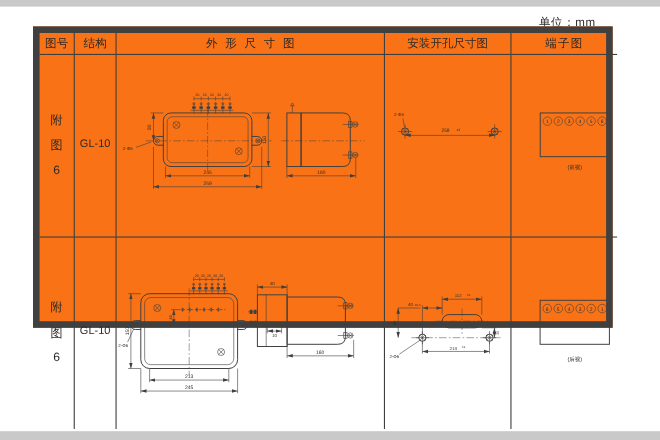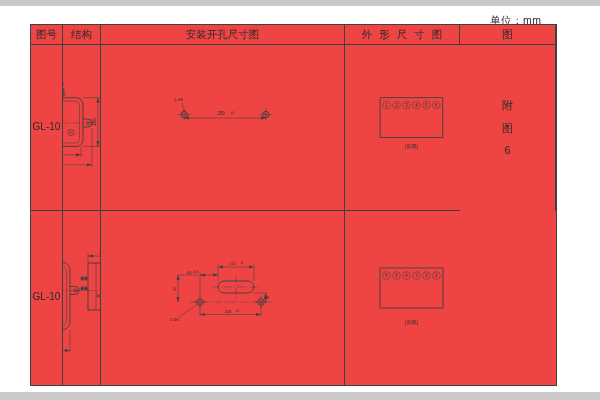--- a/index.html
+++ b/index.html
@@ -2,23 +2,23 @@
 <html><head>
 <meta charset="utf-8">
 <style>
   html,body{margin:0;padding:0;background:#fff;}
   body{font-family:"Liberation Sans","DejaVu Sans",sans-serif;color:#2a2a2a;}
   .screen{position:relative;width:600px;height:400px;background:#fff;overflow:hidden;}
   .edge{position:absolute;left:0;width:600px;background:#c9c9c9;}
   .edge.top{top:0;height:6px;}
   .edge.bottom{bottom:0;height:8px;}
   .unit{position:absolute;top:14px;left:490px;font-size:10.5px;letter-spacing:.5px;}
-  .tbl{position:absolute;left:30px;top:24px;width:527px;height:362px;border:1px solid #404040;
+  .tbl{position:absolute;left:30px;top:24px;width:527px;height:274px;border:6px solid #404040;
        display:grid;grid-template-columns:32px 38px 244px 115px 96px;grid-template-rows:20px 166px 174px;
-       box-sizing:border-box;background:#ef4444;}
+       box-sizing:border-box;background:#f97316;}
   .cell{border-right:1px solid #3f3f3f;border-bottom:1px solid #3f3f3f;display:flex;flex-direction:column;
         align-items:center;justify-content:center;position:relative;overflow:hidden;}
   .cell.lc{border-right:none;}
   .cell.lr{border-bottom:none;}
   .hdr{font-size:10.5px;}
   .sp5{letter-spacing:7px;text-indent:7px;}
   .sp1{letter-spacing:1px;}
   .vtext{width:1.25em;word-break:break-all;text-align:center;font-size:11px;line-height:2.05;}
   .model{font-size:10px;margin-bottom:3px;white-space:nowrap;}
   svg{display:block;}
@@ -51,24 +51,27 @@
 
   <div class="tbl">
 
     <div class="cell hdr">
         <span>图号</span>
       </div>
     <div class="cell hdr">
         <span>结构</span>
       </div>
     <div class="cell hdr">
+        <span class="sp5">外形尺寸图</span>
+      </div>
+    <div class="cell hdr">
         <span>安装开孔尺寸图</span>
       </div>
-    <div class="cell hdr">
-        <span class="sp5">外形尺寸图</span>
+    <div class="cell hdr lc">
+        <span class="sp1">端子图</span>
       </div>
 
     <div class="cell">
       <div class="vtext">附图6</div>
     </div>
     <div class="cell">
       <div class="model">GL-10</div>
     </div>
 
     <div class="cell">

